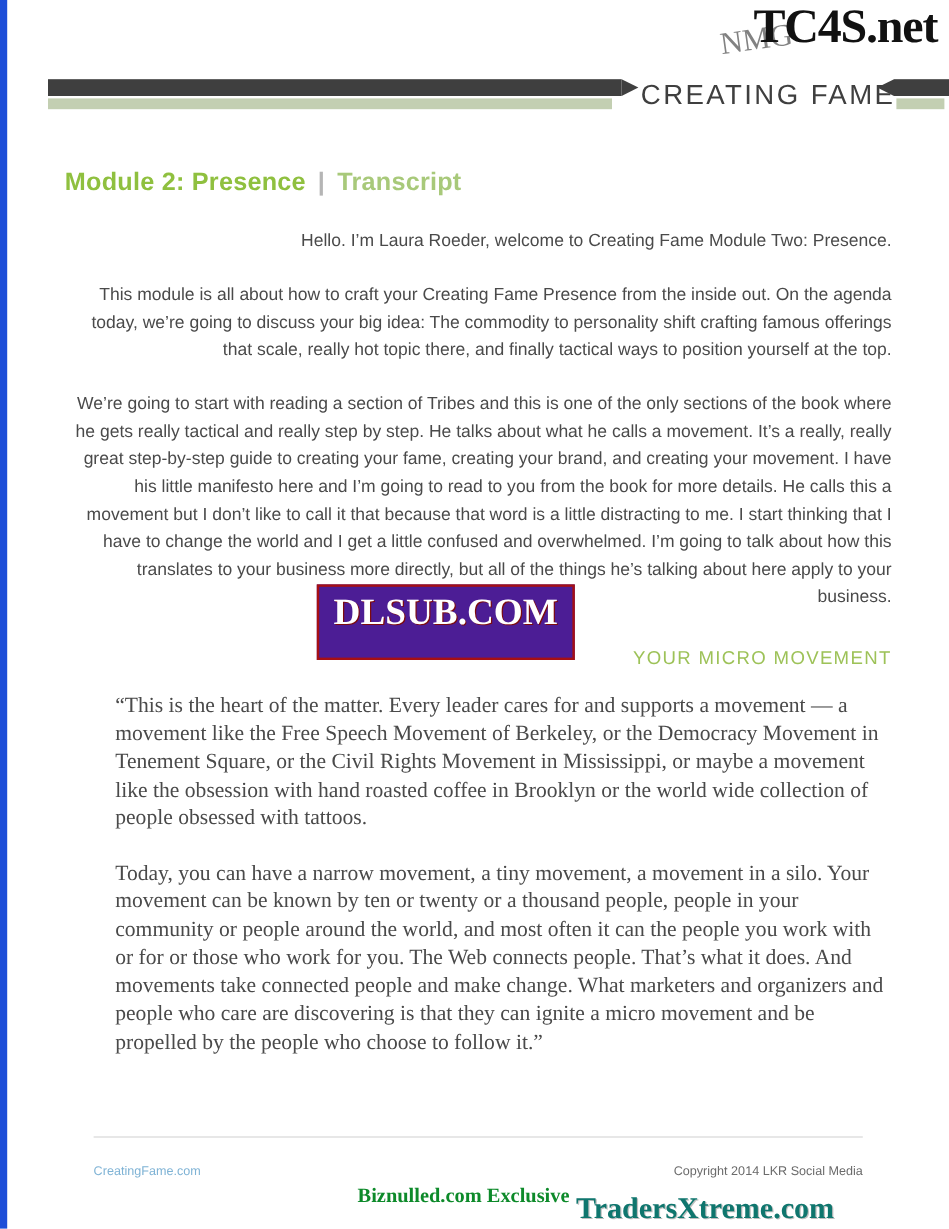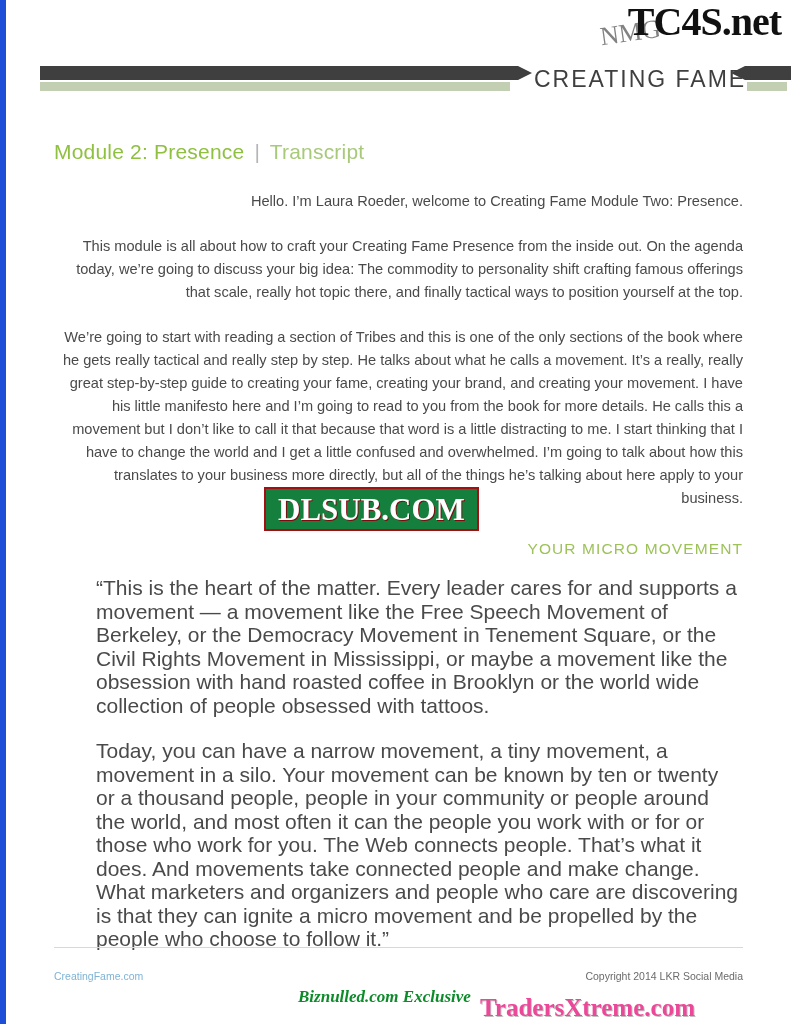--- a/index.html
+++ b/index.html
@@ -114,21 +114,21 @@
   }
   
   .content {
     padding: 18px 48px 0 48px;
     box-sizing: border-box;
   }
   .doc-title {
     font-size: 21px;
     color: #8fc03f;
     margin: 14px 0 26px 0;
-    font-weight: 400;
+    font-weight: 700;
     letter-spacing: .2px;
   }
   .doc-title .sep {
     color: #b5b5b5;
     padding: 0 4px;
   }
   .doc-title .sub {
     color: #a8c97a;
   }
   p.body {
@@ -144,70 +144,70 @@
     letter-spacing: 1.1px;
     font-weight: 400;
     margin: 30px 0 18px 0;
     text-align: right;
   }
   .quote {
     margin-left: 42px;
     margin-right: 4px;
   }
   .quote p {
-    font-size: 21px;
+    font-size: 18px;
     line-height: 23.5px;
     color: #4a4a4a;
     margin: 0 0 22px 0;
+    font-family: Liberation Serif, serif;
   }
   
   .wm-dlsub {
     position: absolute;
     left: 258px;
     top: 487px;
-    background: #15803d;
+    background: #4c1d95;
     color: #ffffff;
     font-family: "Liberation Serif", serif;
     font-weight: bold;
     font-size: 31px;
-    padding: 3px 12px 1px 12px;
+    padding: 3px 12px 20px 12px;
     letter-spacing: 0px;
     z-index: 20;
     border: 2px solid #a50f14;
     text-shadow: 1px 1px 0 #7d0b0e;
   }
   .wm-traders {
     position: absolute;
     left: 474px;
     bottom: 2px;
-    color: #ec4899;
+    color: #0f766e;
     font-family: "Liberation Serif", serif;
     font-weight: bold;
     font-size: 25px;
     z-index: 20;
     text-shadow: 1px 1px 0 rgba(0,0,0,.25);
   }
   .wm-biznulled {
     position: absolute;
     left: 292px;
     bottom: 17px;
     color: #0d8a2a;
     font-family: "Liberation Serif", serif;
     font-weight: bold;
-    font-style: italic;
     font-size: 17px;
     z-index: 19;
   }
   
   .footer {
     position: absolute;
     left: 0;
     right: 0;
     bottom: 42px;
-    padding: 0 48px;
+    padding: 0 72px;
     box-sizing: border-box;
   }
   .footer-rule {
     border-top: 1px solid #d8d8d8;
     margin-bottom: 7px;
   }
   .footer-row {
     display: flex;
     justify-content: space-between;
     align-items: baseline;

